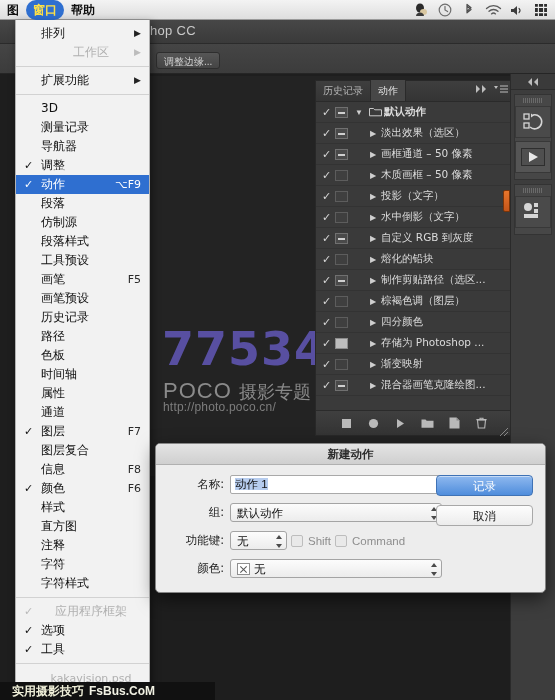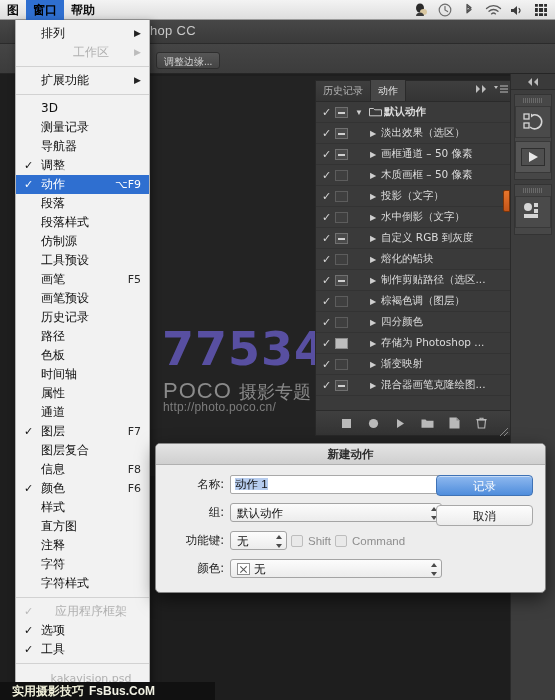--- a/index.html
+++ b/index.html
@@ -17,21 +17,21 @@
     background: linear-gradient(180deg, #f3f3f3 0%, #dedede 100%);
     border-bottom: 1px solid #9a9a9a;
     display: flex; align-items: center;
   }
   .macbar-left { display: flex; align-items: center; height: 100%; }
   .macbar-item {
     font-size: 12px; color: #111; padding: 0 7px; height: 20px;
     line-height: 20px; font-weight: 600;
     font-family: "DejaVu Sans", "Liberation Sans", sans-serif;
   }
-  .macbar-item.sel { background: #2f6fd0; color: #000000; }
+  .macbar-item.sel { background: #2f6fd0; color: #fde047; border-radius: 10px; }
   .macbar-right {
     position: absolute; right: 2px; top: 0; height: 20px;
     display: flex; align-items: center; gap: 0px;
   }
   .tray-ico { width: 24px; height: 20px; display: flex; align-items: center; justify-content: center; }
   .tray-ico svg { display:block; }
 
   
   .ps-titlebar {
     position: absolute; left: 0; top: 20px; width: 555px; height: 24px;
@@ -553,22 +553,22 @@
     <div class="mi disabled"><span>工作区</span><span class="arrow">▶</span></div>
     <div class="msep"></div>
     <div class="mi"><span>扩展功能</span><span class="arrow">▶</span></div>
     <div class="msep"></div>
     <div class="mi"><span>3D</span></div>
     <div class="mi"><span>测量记录</span></div>
     <div class="mi"><span>导航器</span></div>
     <div class="mi"><span class="chk">✓</span><span>调整</span></div>
     <div class="mi hl"><span class="chk">✓</span><span>动作</span><span class="key">⌥F9</span></div>
     <div class="mi"><span>段落</span></div>
+    <div class="mi"><span>仿制源</span></div>
     <div class="mi"><span>段落样式</span></div>
-    <div class="mi"><span>仿制源</span></div>
     <div class="mi"><span>工具预设</span></div>
     <div class="mi"><span>画笔</span><span class="key">F5</span></div>
     <div class="mi"><span>画笔预设</span></div>
     <div class="mi"><span>历史记录</span></div>
     <div class="mi"><span>路径</span></div>
     <div class="mi"><span>色板</span></div>
     <div class="mi"><span>时间轴</span></div>
     <div class="mi"><span>属性</span></div>
     <div class="mi"><span>通道</span></div>
     <div class="mi"><span class="chk">✓</span><span>图层</span><span class="key">F7</span></div>

